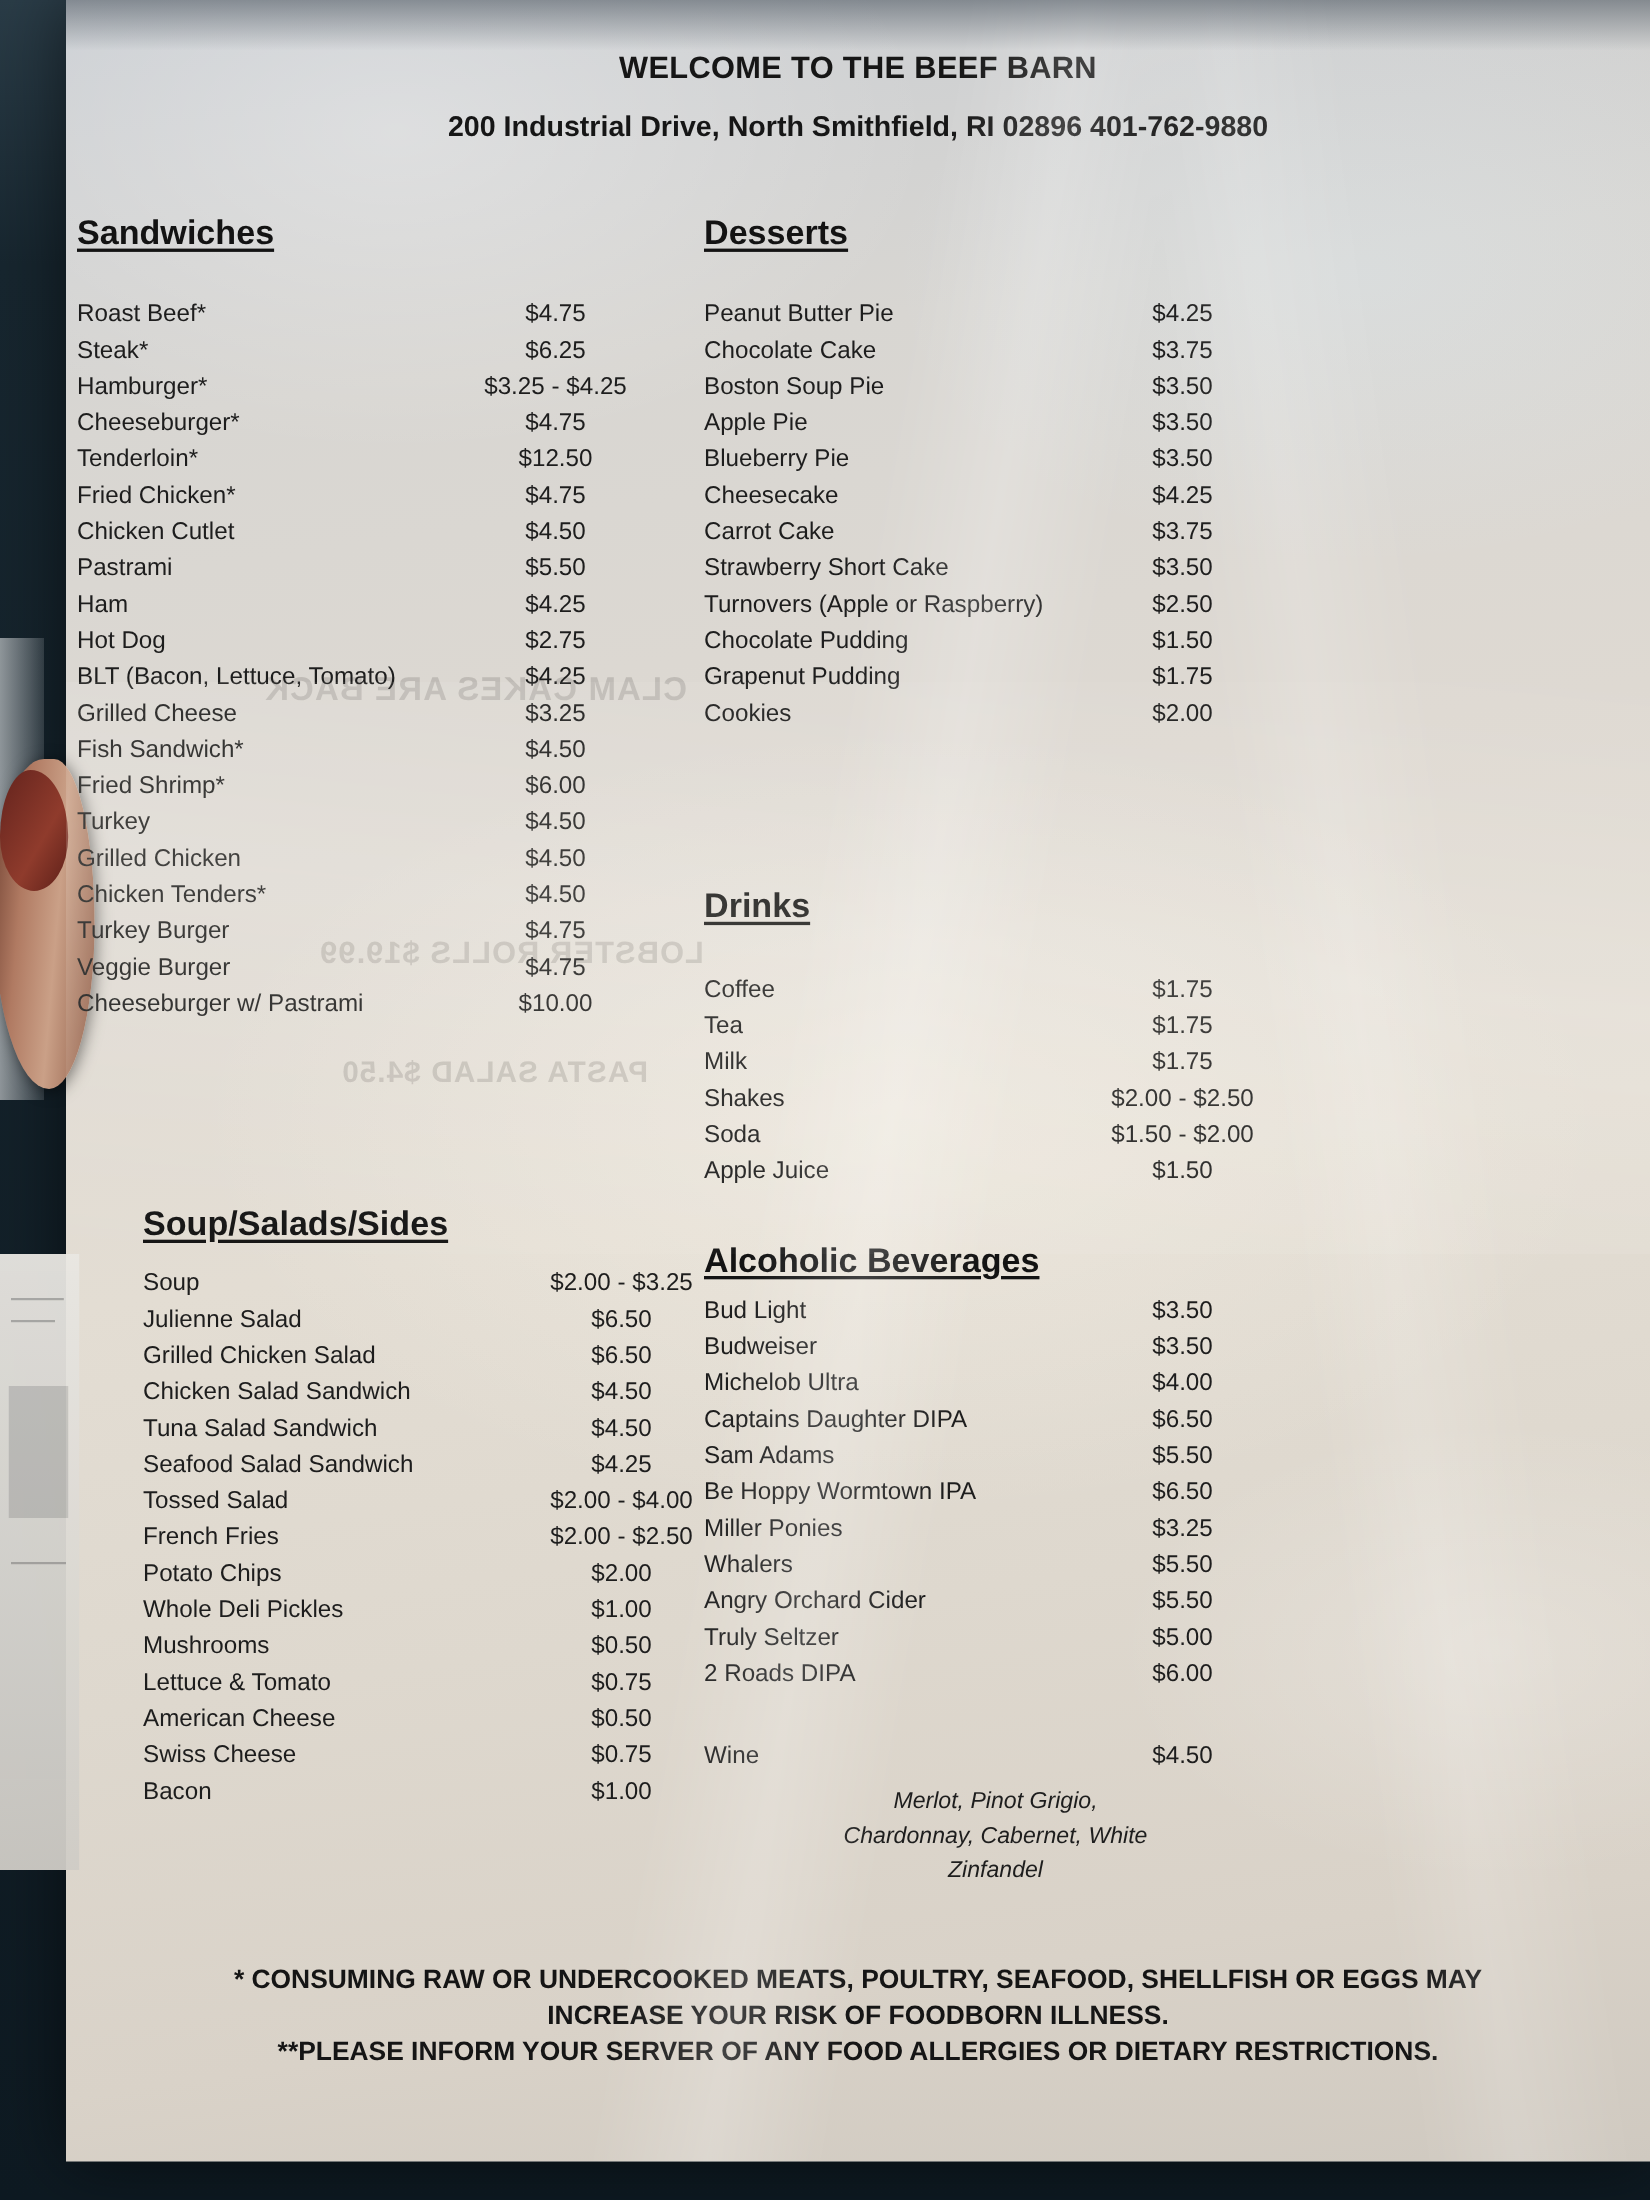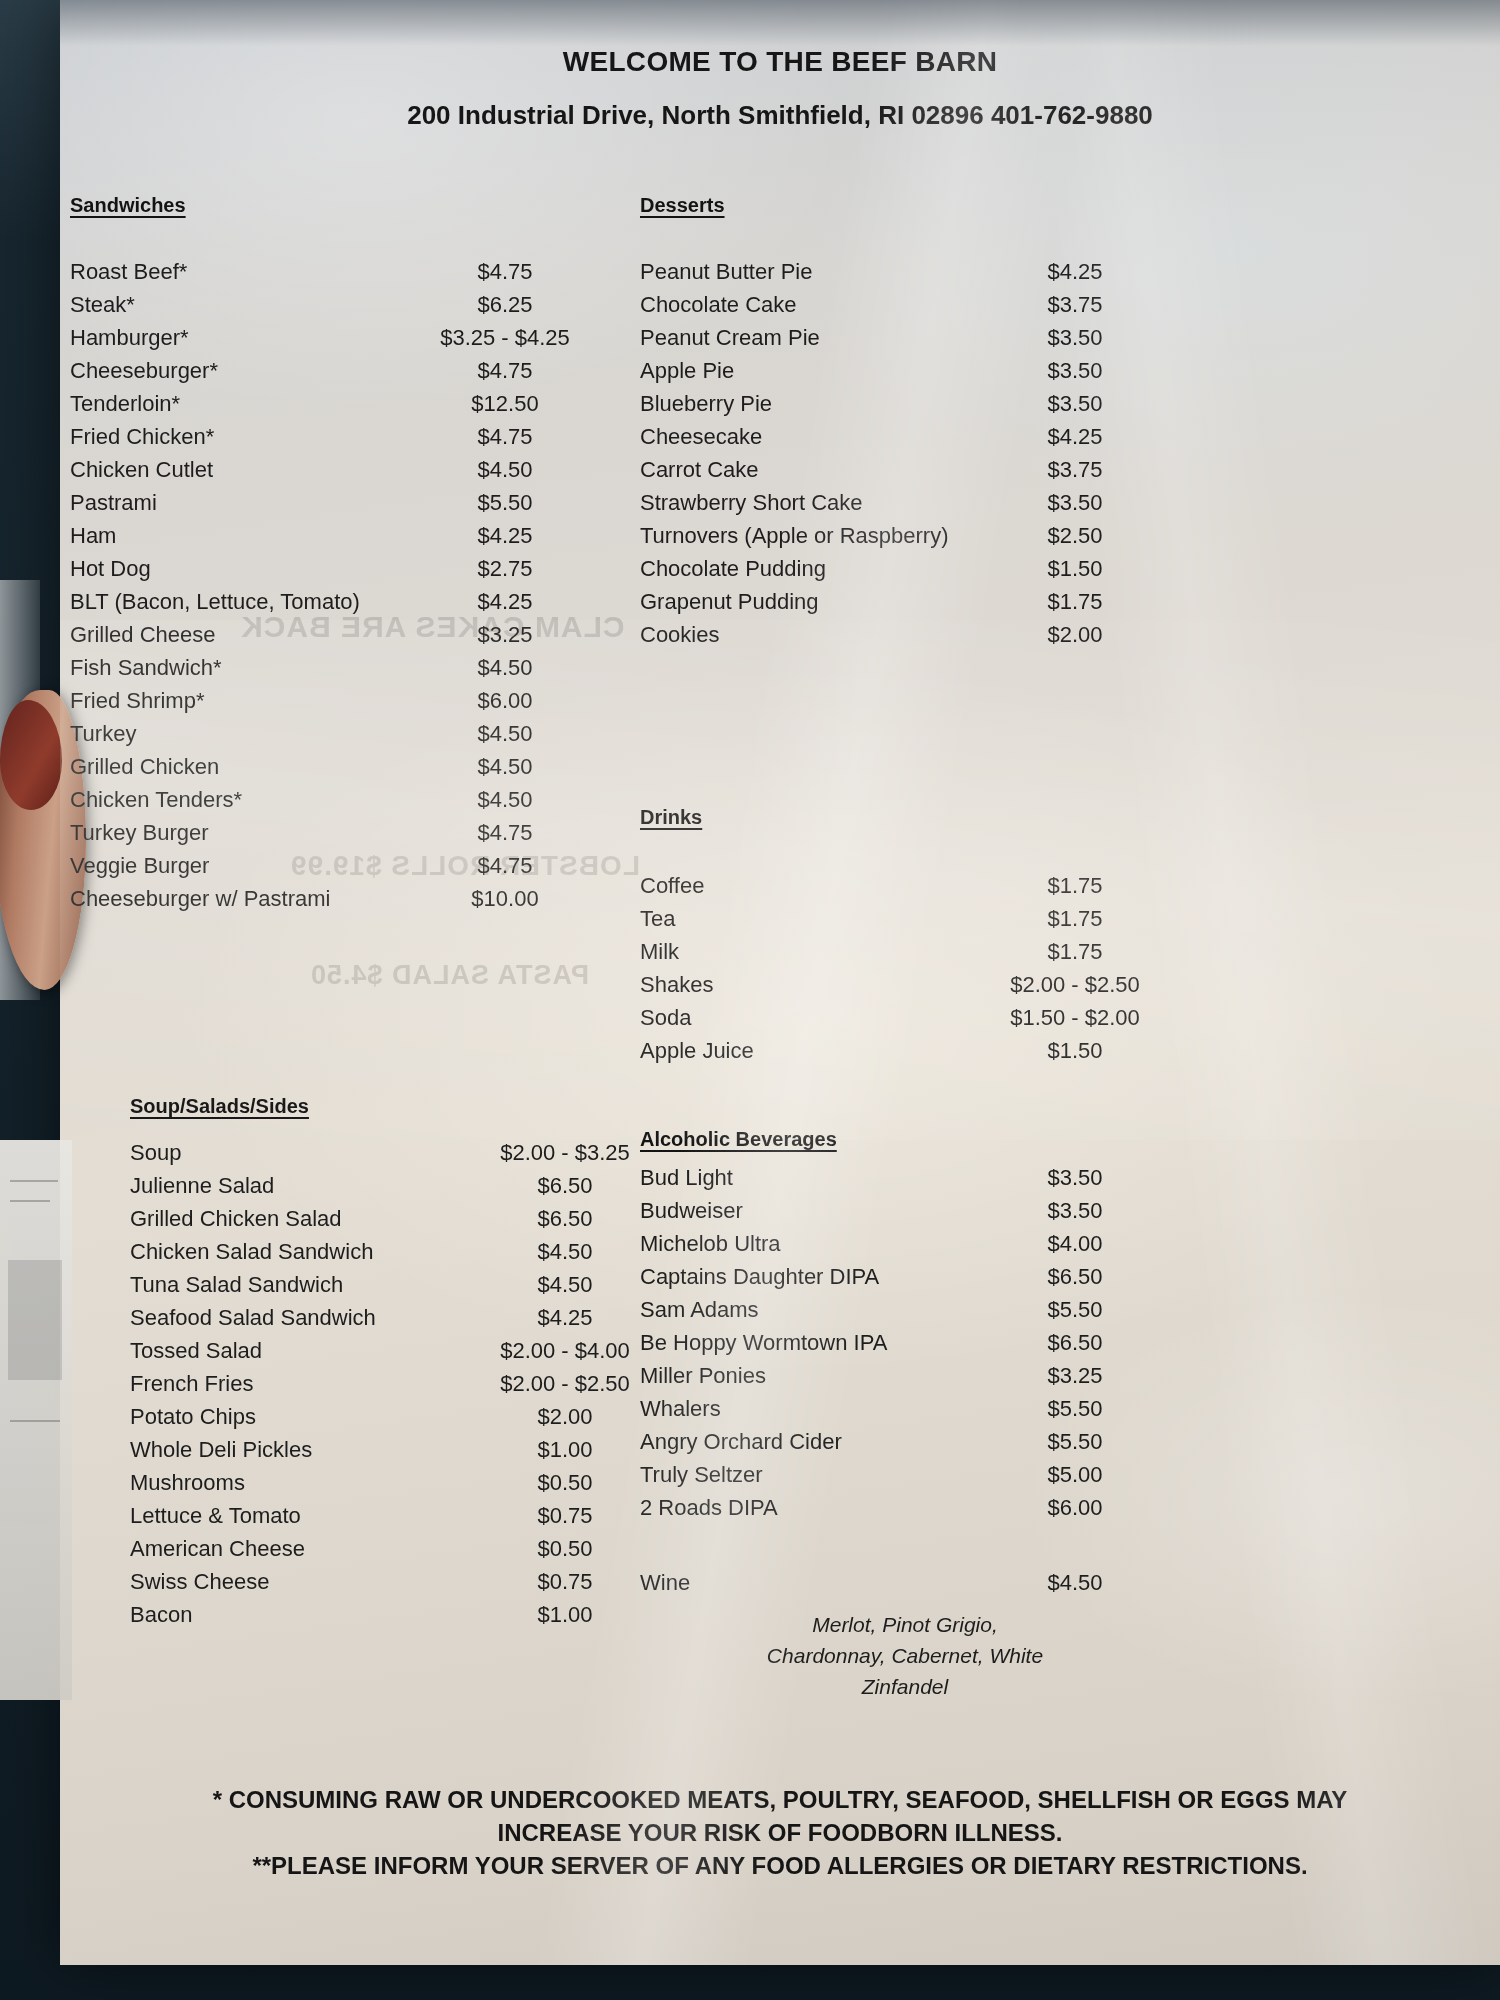--- a/index.html
+++ b/index.html
@@ -123,21 +123,21 @@
   }
 
   .col {
     position: absolute;
     width: 560px;
   }
   .col-left  { left: 10px; }
   .col-right { left: 580px; }
 
   .section-head {
-    font-size: 20px;
+    font-size: 31px;
     font-weight: bold;
     text-decoration: underline;
     text-underline-offset: 4px;
     color: #131313;
     margin: 0 0 8px 0;
   }
 
   .rows { position: relative; }
   .row {
     display: flex;
@@ -376,21 +376,21 @@
       <div class="rows" style="margin-top:42px;">
         <div class="row">
             <span class="nm">Peanut Butter Pie</span>
             <span class="pr">$4.25</span>
           </div>
         <div class="row">
             <span class="nm">Chocolate Cake</span>
             <span class="pr">$3.75</span>
           </div>
         <div class="row">
-            <span class="nm">Peanut Cream Pie</span>
+            <span class="nm">Boston Soup Pie</span>
             <span class="pr">$3.50</span>
           </div>
         <div class="row">
             <span class="nm">Apple Pie</span>
             <span class="pr">$3.50</span>
           </div>
         <div class="row">
             <span class="nm">Blueberry Pie</span>
             <span class="pr">$3.50</span>
           </div>

